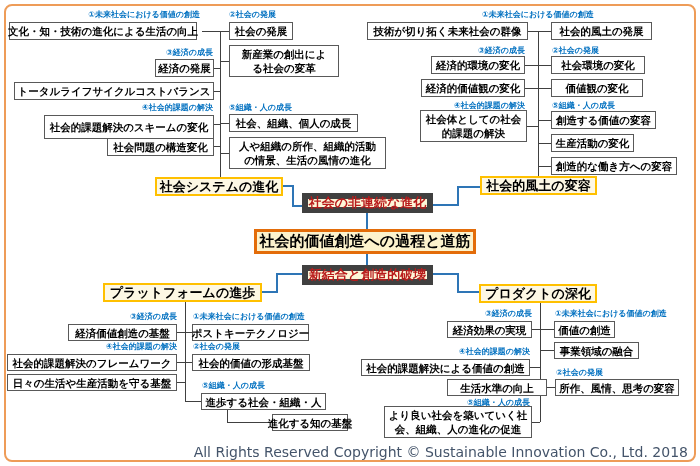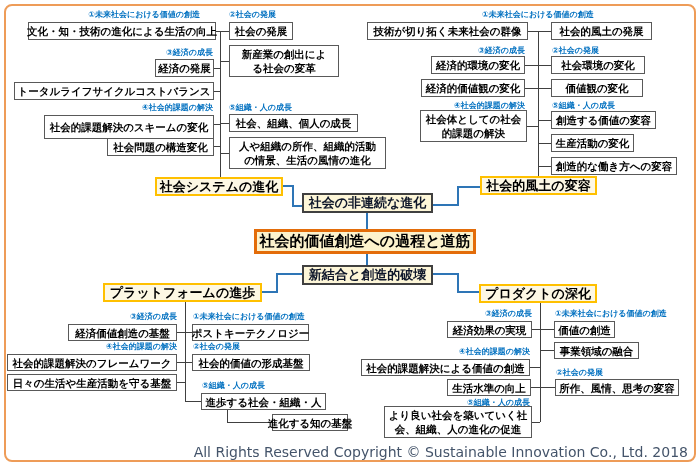--- a/index.html
+++ b/index.html
@@ -8,22 +8,22 @@
   .frame{position:absolute;left:4px;top:4px;right:4px;bottom:4px;border:2px solid #EE9C58;border-radius:8px;}
   .ln{position:absolute;background:#404040;}
   .bl{position:absolute;background:#2E75B6;}
   .node{position:absolute;box-sizing:border-box;border:1px solid #595959;background:#ffffff;
         color:#000;font-weight:bold;font-size:10.5px;line-height:14px;display:flex;align-items:center;
         justify-content:center;text-align:center;white-space:nowrap;padding:0 2px;}
   .node.ml{white-space:pre-line;}
   .hub{position:absolute;box-sizing:border-box;border:2px solid #FFC000;background:#FDF8E4;
        color:#000;font-weight:bold;font-size:13px;display:flex;align-items:center;justify-content:center;
        white-space:nowrap;}
-  .cbox{position:absolute;box-sizing:border-box;border:2px solid #404040;background:#FDF6D8;
-        color:#0f172a;font-weight:bold;font-size:13px;display:flex;align-items:center;justify-content:center;
+  .cbox{position:absolute;box-sizing:border-box;border:6px solid #404040;background:#FDF6D8;
+        color:#b91c1c;font-weight:bold;font-size:13px;display:flex;align-items:center;justify-content:center;
         white-space:nowrap;text-align:center;}
   .cmain{position:absolute;box-sizing:border-box;border:3px solid #E36C09;background:#FCF2CC;
          color:#000;font-weight:bold;font-size:15px;display:flex;align-items:center;justify-content:center;
          white-space:nowrap;}
   .cat{position:absolute;color:#0070C0;font-weight:bold;font-size:8px;line-height:8px;white-space:nowrap;}
   .footer{position:absolute;color:#44546A;font-size:14px;white-space:nowrap;}
 </style>
 </head>
 <body>
 
@@ -96,21 +96,21 @@
   <div class="cat" style="right:523px;top:343px;">④社会的課題の解決</div>
   <div class="cat" style="left:193px;top:343px;">②社会の発展</div>
   <div class="cat" style="left:202px;top:382px;">⑤組織・人の成長</div>
 
   <div class="cat" style="right:168px;top:310px;">③経済の成長</div>
   <div class="cat" style="left:555px;top:310px;">①未来社会における価値の創造</div>
   <div class="cat" style="right:170px;top:348px;">④社会的課題の解決</div>
   <div class="cat" style="left:556px;top:369px;">②社会の発展</div>
   <div class="cat" style="right:170px;top:399px;">⑤組織・人の成長</div>
 
-  <div class="node" style="left:28px;top:22px;width:188px;height:18px;">文化・知・技術の進化による生活の向上</div>
+  <div class="node" style="left:9px;top:22px;width:188px;height:18px;">文化・知・技術の進化による生活の向上</div>
   <div class="node" style="left:229px;top:22px;width:64px;height:18px;">社会の発展</div>
   <div class="node ml" style="left:229px;top:45px;width:110px;height:32px;">新産業の創出によ
 る社会の変革</div>
   <div class="node" style="left:155px;top:59px;width:59px;height:18px;">経済の発展</div>
   <div class="node" style="left:14px;top:82px;width:200px;height:18px;">トータルライフサイクルコストバランス</div>
   <div class="node" style="left:44px;top:115px;width:170px;height:24px;">社会的課題解決のスキームの変化</div>
   <div class="node" style="left:107px;top:138px;width:107px;height:18px;">社会問題の構造変化</div>
   <div class="node" style="left:229px;top:114px;width:129px;height:18px;">社会、組織、個人の成長</div>
   <div class="node ml" style="left:229px;top:137px;width:157px;height:32px;">人や組織の所作、組織的活動
 の情景、生活の風情の進化</div>
@@ -141,19 +141,19 @@
   <div class="node" style="left:7px;top:354px;width:170px;height:17px;">社会的課題解決のフレームワーク</div>
   <div class="node" style="left:192px;top:354px;width:118px;height:17px;">社会的価値の形成基盤</div>
   <div class="node" style="left:7px;top:374px;width:170px;height:17px;">日々の生活や生産活動を守る基盤</div>
   <div class="node" style="left:201px;top:393px;width:125px;height:17px;">進歩する社会・組織・人</div>
   <div class="node" style="left:272px;top:414px;width:76px;height:17px;">進化する知の基盤</div>
 
   <div class="node" style="left:447px;top:321px;width:85px;height:17px;">経済効果の実現</div>
   <div class="node" style="left:554px;top:321px;width:61px;height:17px;">価値の創造</div>
   <div class="node" style="left:554px;top:342px;width:85px;height:17px;">事業領域の融合</div>
   <div class="node" style="left:361px;top:359px;width:169px;height:17px;">社会的課題解決による価値の創造</div>
-  <div class="node" style="left:447px;top:379px;width:84px;height:17px;">生活水準の向上</div>
+  <div class="node" style="left:447px;top:379px;width:100px;height:17px;">生活水準の向上</div>
   <div class="node" style="left:555px;top:379px;width:124px;height:17px;">所作、風情、思考の変容</div>
   <div class="node ml" style="left:384px;top:406px;width:148px;height:32px;">より良い社会を築いていく社
 会、組織、人の進化の促進</div>
 
   <div class="footer" style="right:12px;top:444px;">All Rights Reserved Copyright © Sustainable Innovation Co., Ltd.  2018</div>
 </div>
 
 </body></html>

